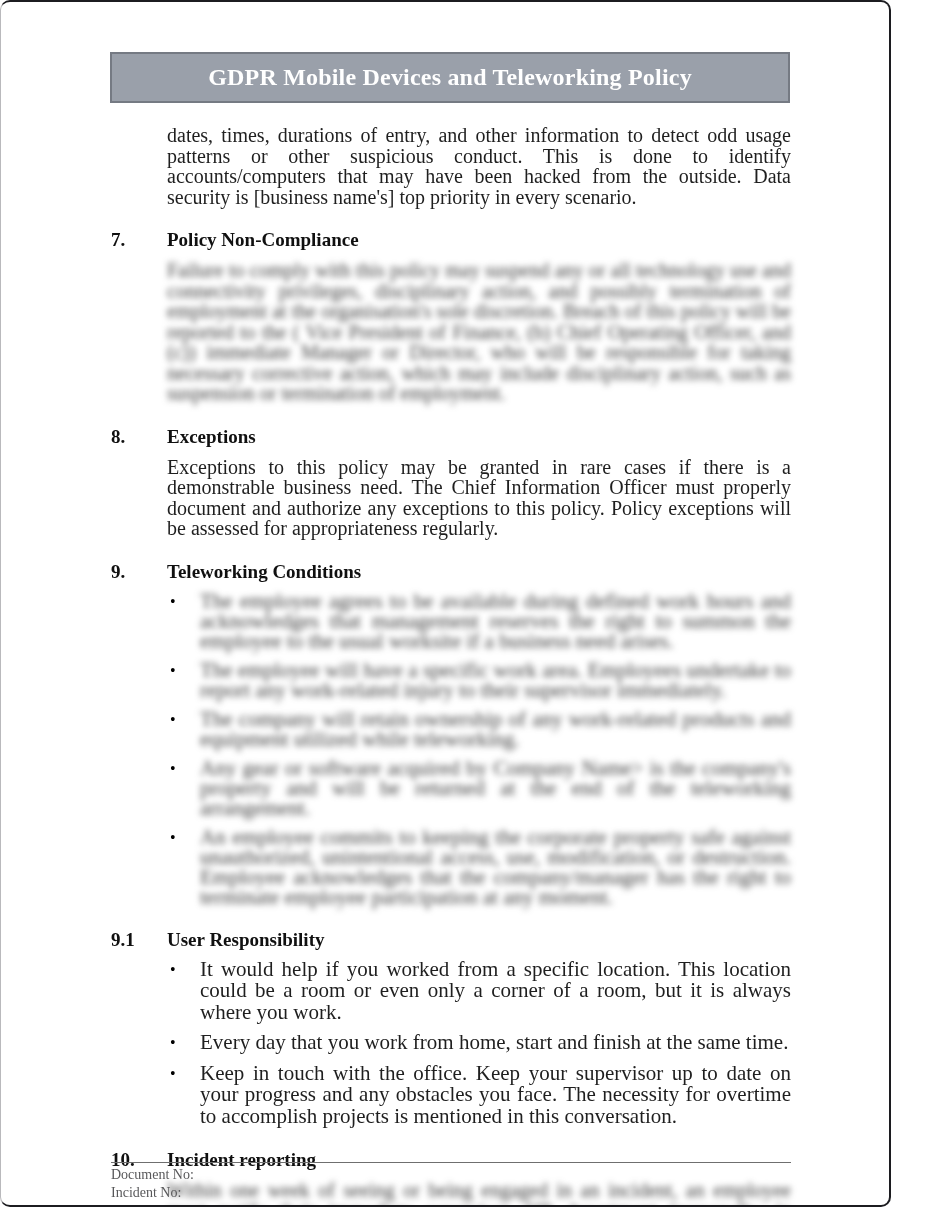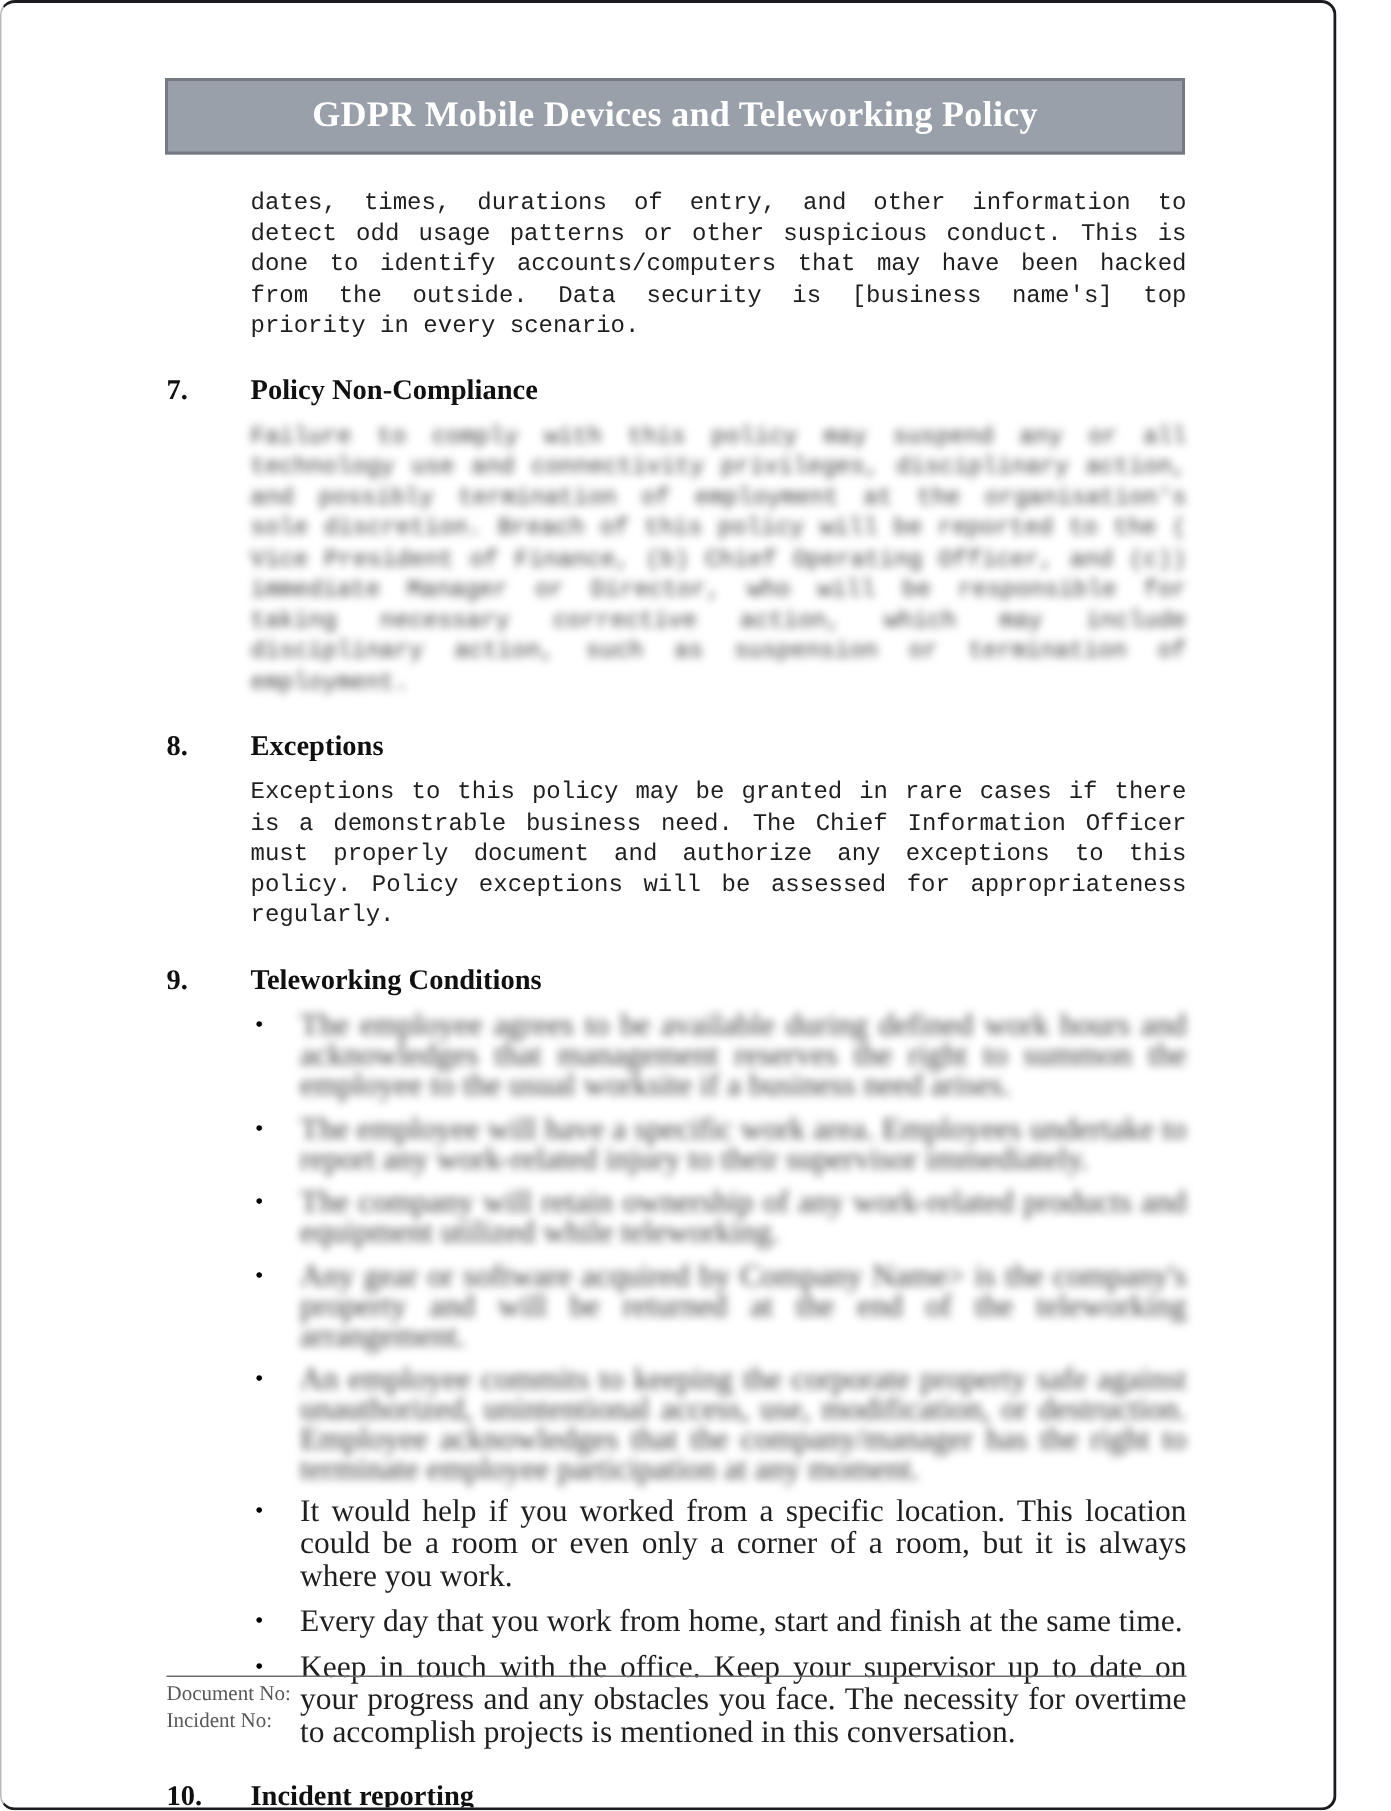--- a/index.html
+++ b/index.html
@@ -29,36 +29,35 @@
   }
   .content{padding:0 98px 0 110px;}
   .h-row{
     display:flex;margin-top:21px;
     font-size:19px;line-height:23px;font-weight:bold;color:#101010;
   }
   .h-num{width:56px;flex:none;}
   .h-title{flex:1;}
   .body-text{
     margin:9px 0 0 56px;
-    font-size:16px;line-height:20.5px;
+    font-size:20px;line-height:20.5px;
     text-align:justify;
-    font-family:Liberation Mono, monospace;
   }
   .intro{margin-top:22px;}
   ul.bullets{list-style:none;margin:8px 0 0 56px;padding:0;}
   li.bullet{display:flex;margin-top:9px;}
   li.bullet:first-child{margin-top:0;}
   .dot{width:30px;padding-left:3px;flex:none;font-size:16px;line-height:21px;color:#000;}
   .b-text{
     flex:1;font-size:21px;line-height:21.5px;text-align:justify;
   }
   .redacted-text{filter:blur(3px);color:#3c3c3c;}
   .bullets-redacted .b-text{line-height:20px;}
   .footer{
-    position:absolute;left:110px;right:98px;top:1115px;
+    position:absolute;left:110px;right:98px;top:1160px;
     border-top:1px solid #6f6f6f;
     padding-top:3px;
     display:flex;justify-content:space-between;
     font-size:14px;line-height:18px;color:#58585a;
   }
   .footer .right{text-align:right;}
 </style>
 </head>
 <body>
 
@@ -111,20 +110,24 @@
           <span class="b-text redacted-text">Any gear or software acquired by Company Name&gt; is the company's property and will be returned at the end of the teleworking arrangement.</span>
         </li>
         <li class="bullet">
           <span class="dot">•</span>
           <span class="b-text redacted-text">An employee commits to keeping the corporate property safe against unauthorized, unintentional access, use, modification, or destruction. Employee acknowledges that the company/manager has the right to terminate employee participation at any moment.</span>
         </li>
       </ul>
     </section>
 
     <section>
+      <div class="h-row">
+        <span class="h-num">9.1</span>
+        <span class="h-title">User Responsibility</span>
+      </div>
       <ul class="bullets">
         <li class="bullet">
           <span class="dot">•</span>
           <span class="b-text">It would help if you worked from a specific location. This location could be a room or even only a corner of a room, but it is always where you work.</span>
         </li>
         <li class="bullet">
           <span class="dot">•</span>
           <span class="b-text">Every day that you work from home, start and finish at the same time.</span>
         </li>
         <li class="bullet">

